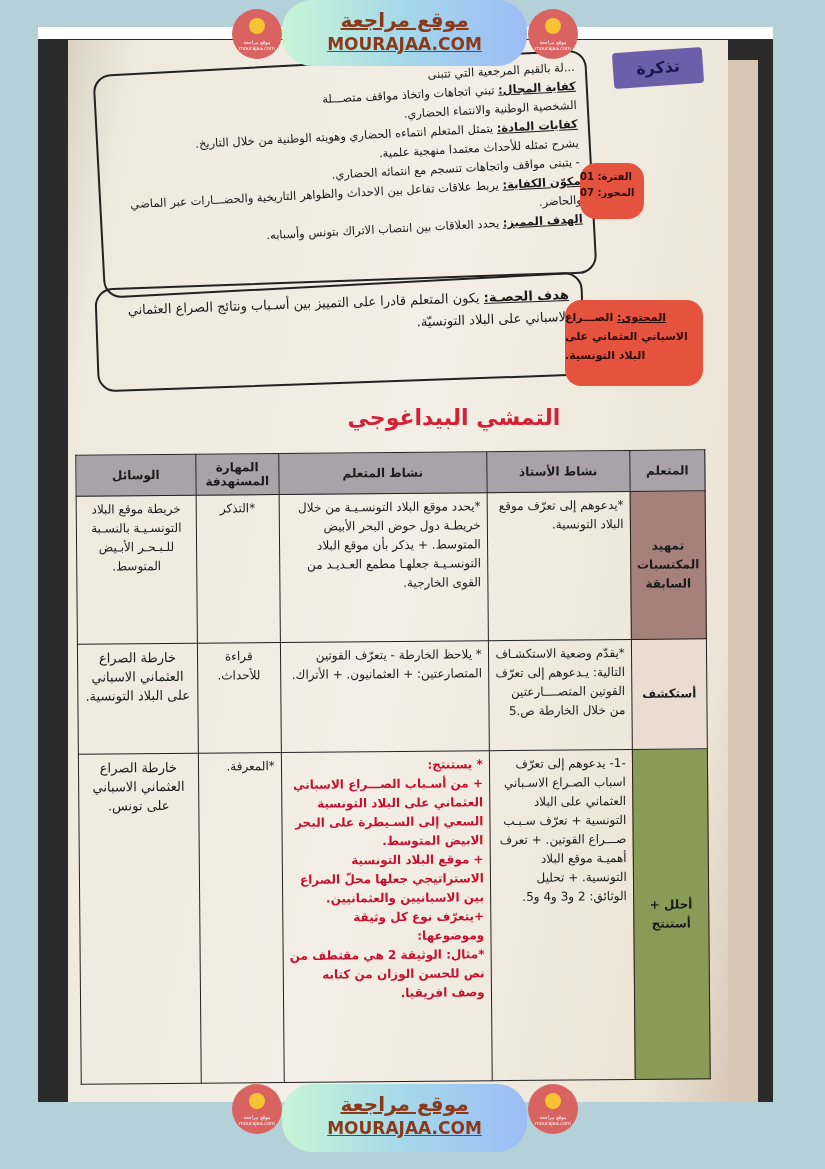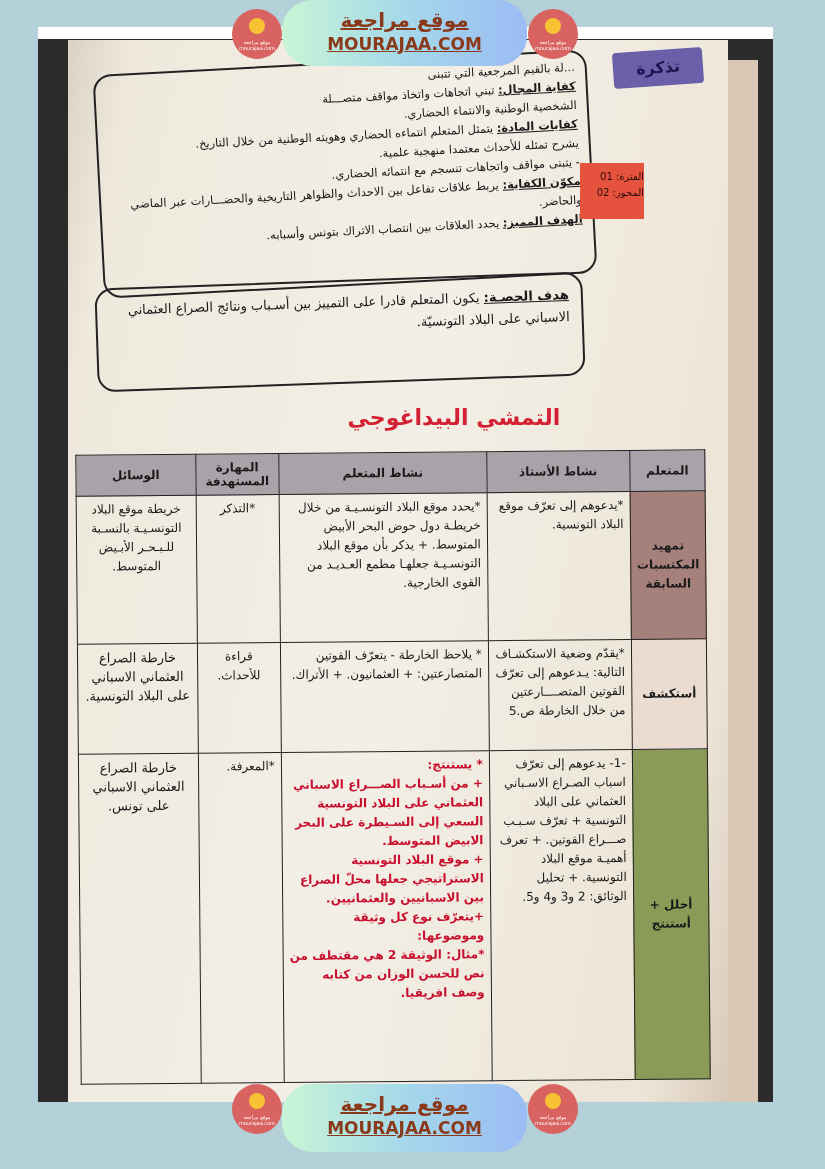--- a/index.html
+++ b/index.html
@@ -6,21 +6,21 @@
   body{width:825px;height:1169px;background:#b4d0d8;position:relative;overflow:hidden;font-family:"DejaVu Sans",sans-serif;}
   .frame{position:absolute;left:38px;top:27px;width:735px;height:1075px;background:#2b2b2b;}
   .frame-top{position:absolute;left:38px;top:27px;width:735px;height:12px;background:#fff;}
   .page{position:absolute;left:68px;top:40px;width:660px;height:1062px;background:linear-gradient(100deg,#d9d2c4 0%,#efe9dd 8%,#f3efe6 50%,#ece4d6 90%,#d8c9b9 100%);overflow:hidden;}
   .page-right{position:absolute;left:728px;top:60px;width:30px;height:1042px;background:#d9c7b5;}
   .tab-label{position:absolute;left:545px;top:10px;width:90px;height:36px;background:#6a5fa8;transform:rotate(-4deg);border-radius:4px;color:#1c1550;font-weight:bold;font-size:16px;text-align:center;line-height:36px;direction:rtl;}
   .box{position:absolute;border:2px solid #222;border-radius:18px;direction:rtl;font-family:"DejaVu Sans",sans-serif;color:#1a1a1a;}
   .box1{left:30px;top:22px;width:470px;height:208px;transform:rotate(-3deg);padding:6px 10px;font-size:11.5px;line-height:19px;}
   .box2{left:28px;top:240px;width:460px;height:80px;transform:rotate(-2deg);padding:10px 12px;font-size:13px;line-height:22px;}
   .lbl{font-weight:bold;text-decoration:underline;}
-  .red-tag{position:absolute;background:#e5533f;border-radius:0;direction:rtl;color:#2a0c06;font-weight:normal;text-align:right;}
+  .red-tag{position:absolute;background:#e5533f;border-radius:16px;direction:rtl;color:#2a0c06;font-weight:bold;text-align:left;}
   .tag1{left:512px;top:123px;width:64px;height:50px;font-size:10px;line-height:16px;padding-top:6px;}
   .tag2{left:497px;top:260px;width:138px;height:78px;font-size:11px;line-height:19px;padding-top:8px;}
   .title{position:absolute;left:0;top:365px;width:772px;text-align:center;color:#d42034;font-weight:bold;font-size:22px;direction:rtl;}
   table.ped{position:absolute;left:10px;top:412px;width:630px;border-collapse:collapse;direction:rtl;font-size:12px;color:#1a1a1a;transform:rotate(-0.5deg);}
   table.ped th{background:#a9a2a8;border:1px solid #222;font-weight:bold;height:38px;font-size:12px;}
   table.ped td{border:1px solid #222;vertical-align:top;padding:4px 6px;line-height:19px;}
   td.stage{text-align:center;vertical-align:middle !important;font-weight:bold;}
   td.s1{background:#a6807a;}
   td.s2{background:#eadcd0;}
   td.s3{background:#8a9b57;}
@@ -49,28 +49,32 @@
     <div>الشخصية الوطنية والانتماء الحضاري.</div>
     <div><span class="lbl">كفايات المادة:</span> <span>يتمثل المتعلم انتماءه الحضاري وهويته الوطنية من خلال التاريخ.</span></div>
     <div>يشرح تمثله للأحداث معتمدا منهجية علمية.</div>
     <div>- يتبنى مواقف واتجاهات تنسجم مع انتمائه الحضاري.</div>
     <div><span class="lbl">مكوّن الكفاية:</span> <span>يربط علاقات تفاعل بين الاحداث والظواهر التاريخية والحضـــارات عبر الماضي والحاضر.</span></div>
     <div><span class="lbl">الهدف المميز:</span> <span>يحدد العلاقات بين انتصاب الاتراك بتونس وأسبابه.</span></div>
   </div>
 
   <div class="red-tag tag1">
     <div>الفترة: 01</div>
-    <div>المحور: 02</div>
+    <div>المحور: 07</div>
   </div>
 
   <div class="box box2">
     <span class="lbl">هدف الحصـة:</span>
     <span>يكون المتعلم قادرا على التمييز بين أسـباب ونتائج الصراع العثماني الاسباني على البلاد التونسيّة.</span>
   </div>
 
+  <div class="red-tag tag2">
+    <span style="text-decoration:underline">المحتوى:</span>
+    <span>الصـــراع الاسباني العثماني على البلاد التونسية.</span>
+  </div>
 
   <div class="title">التمشي البيداغوجي</div>
 
   <table class="ped">
     <thead>
       <tr>
         <th style="width:72px">المتعلم</th>
         <th style="width:140px">نشاط الأستاذ</th>
         <th style="width:205px">نشاط المتعلم</th>
         <th style="width:80px">المهارة المستهدفة</th>

